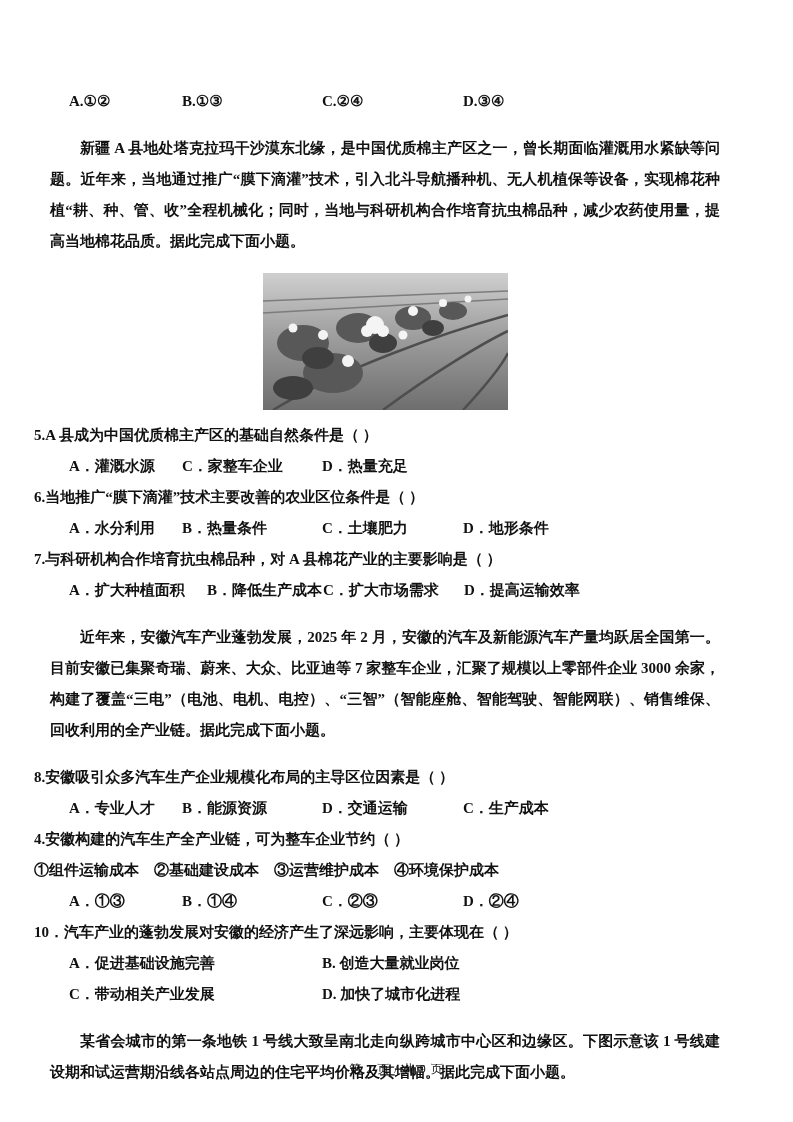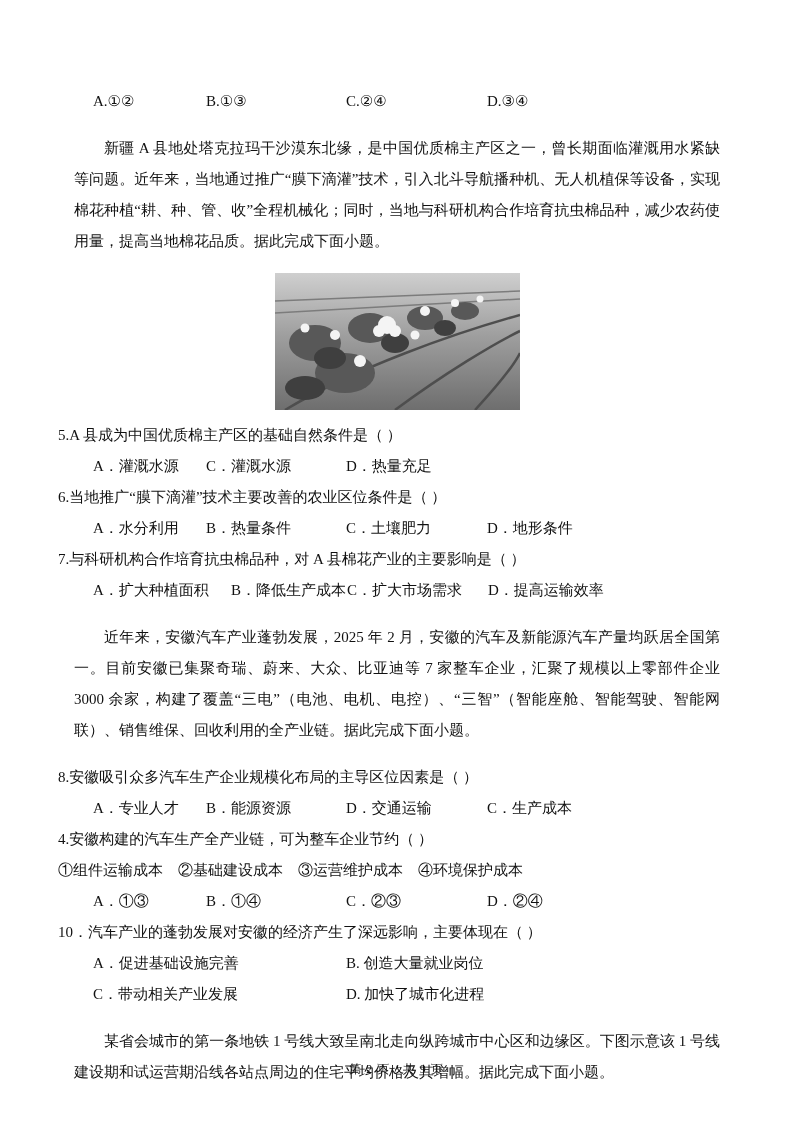--- a/index.html
+++ b/index.html
@@ -6,21 +6,21 @@
   html, body { margin: 0; padding: 0; }
   body {
     width: 793px; height: 1122px;
     background: #ffffff;
     position: relative;
     overflow: hidden;
     color: #111111;
     font-family: "Liberation Serif", "DejaVu Serif", serif;
     font-size: 15px;
   }
-  .page { padding: 86px 57px 0 58px; }
+  .page { padding: 86px 57px 0 34px; font-weight: bold; }
   .line { line-height: 31px; margin: 0; }
   .passage {
     line-height: 31px; margin: 16px;
     text-align: justify; text-indent: 2em;
   }
   .opt-row {
     padding-left: 35px;
     line-height: 31px;
     display: grid;
   }
@@ -98,21 +98,21 @@
         <circle cx="85" cy="88" r="6"></circle>
         <circle cx="140" cy="62" r="4.5"></circle>
       </g>
     </svg>
   </div>
 
   <div>
     <p class="line">5.A 县成为中国优质棉主产区的基础自然条件是（  ）</p>
     <div class="opt-row grid4">
       <span>A．灌溉水源</span>
-      <span>C．灌溉水源</span>
+      <span>C．家整车企业</span>
       <span>D．热量充足</span>
     </div>
   </div>
 
   <div>
     <p class="line">6.当地推广“膜下滴灌”技术主要改善的农业区位条件是（  ）</p>
     <div class="opt-row grid4">
       <span>A．水分利用</span>
       <span>B．热量条件</span>
       <span>C．土壤肥力</span>

